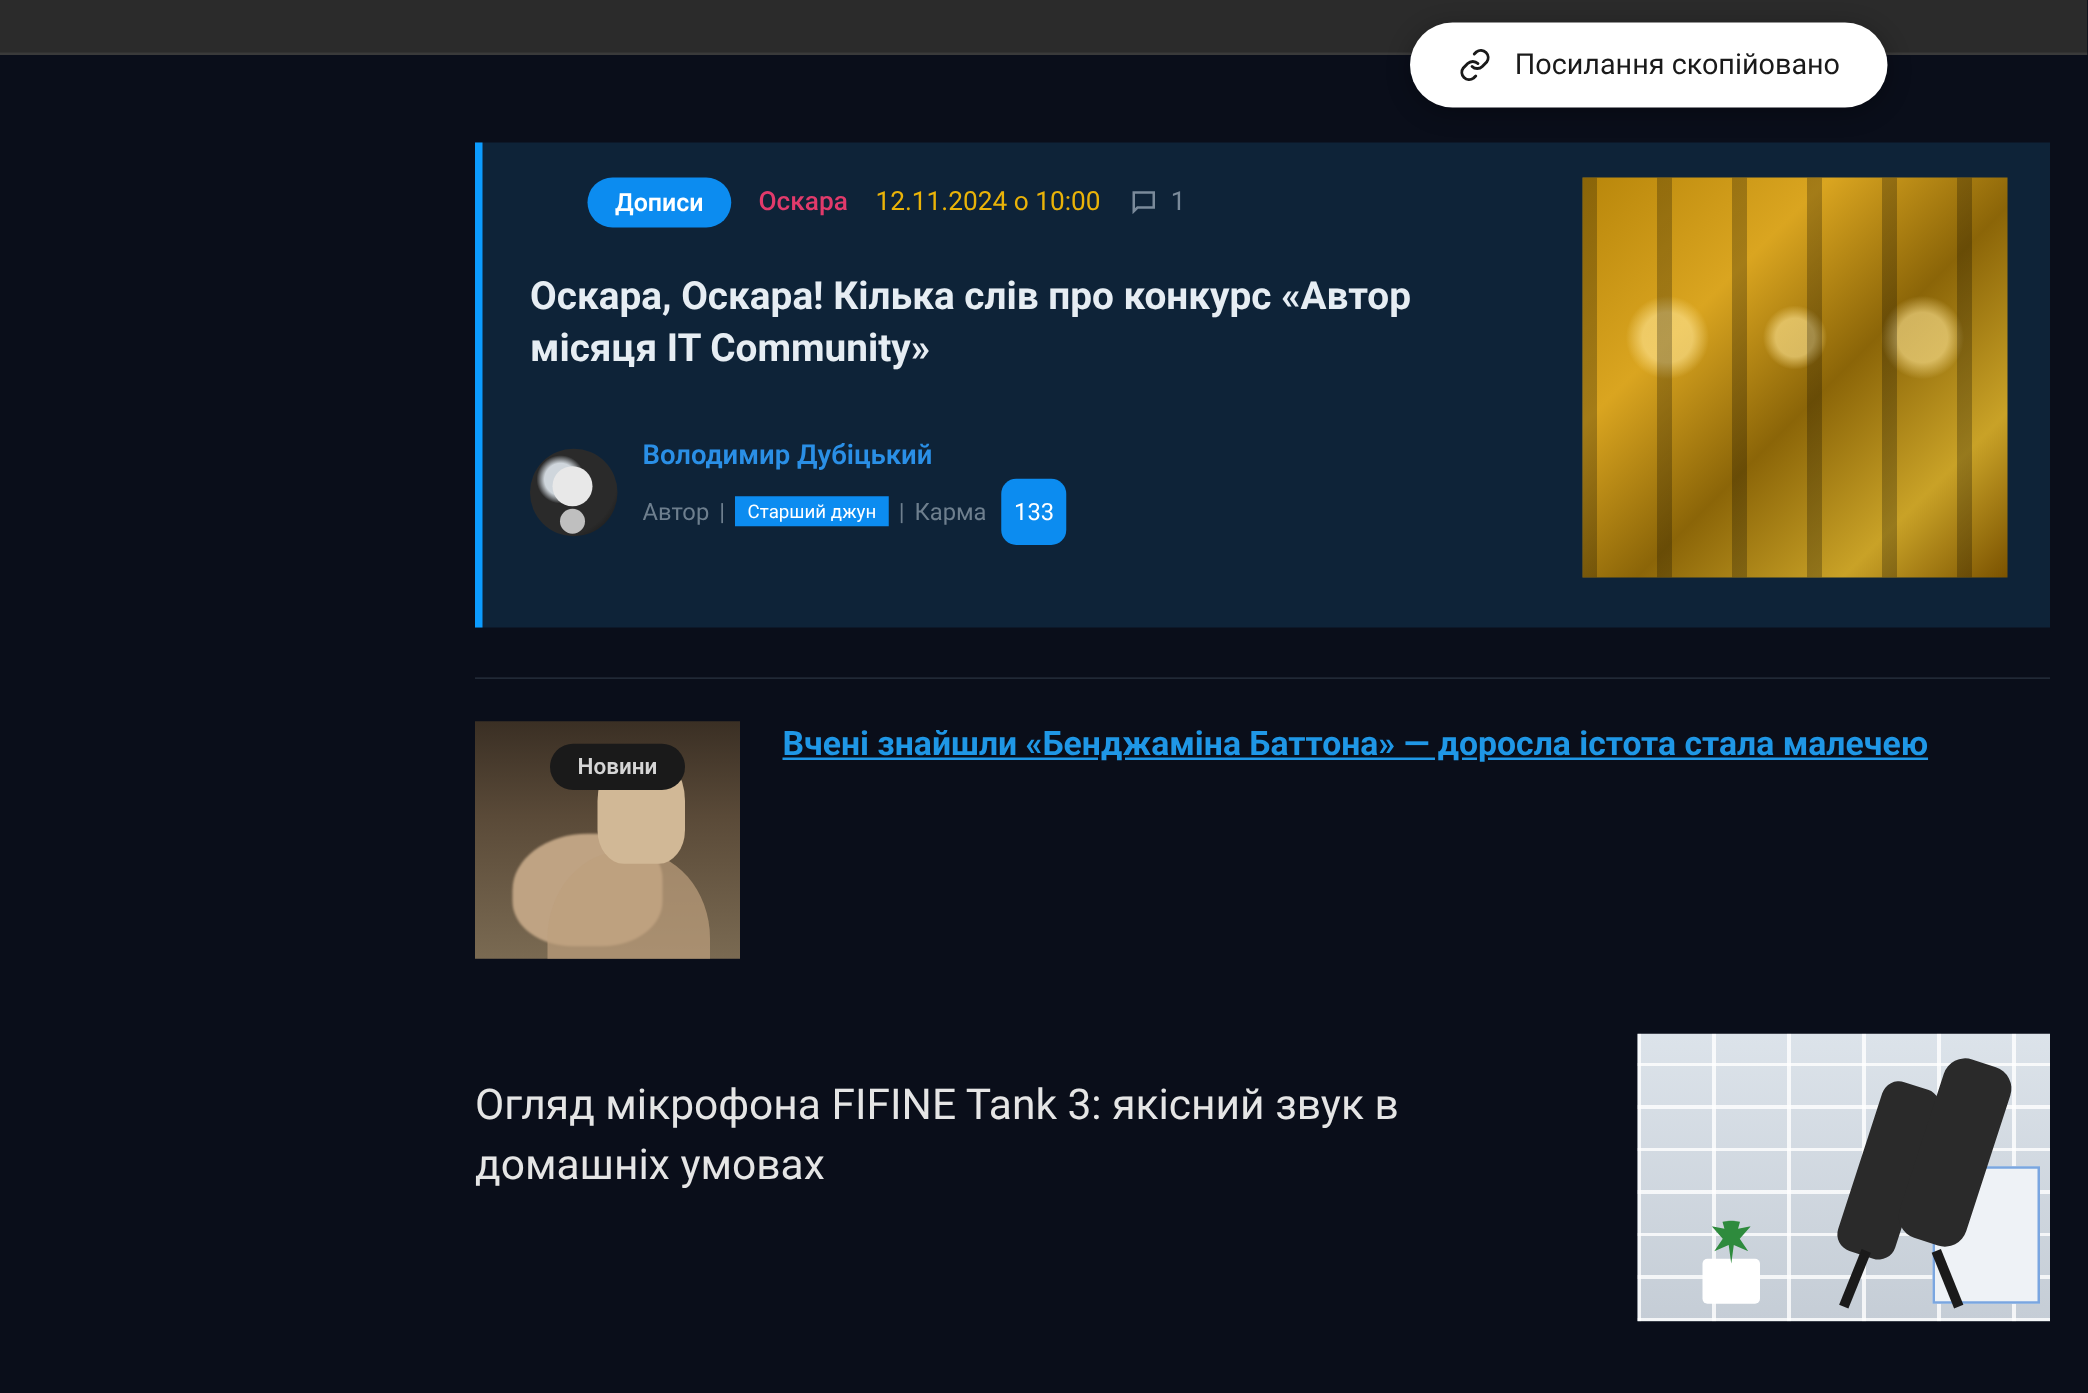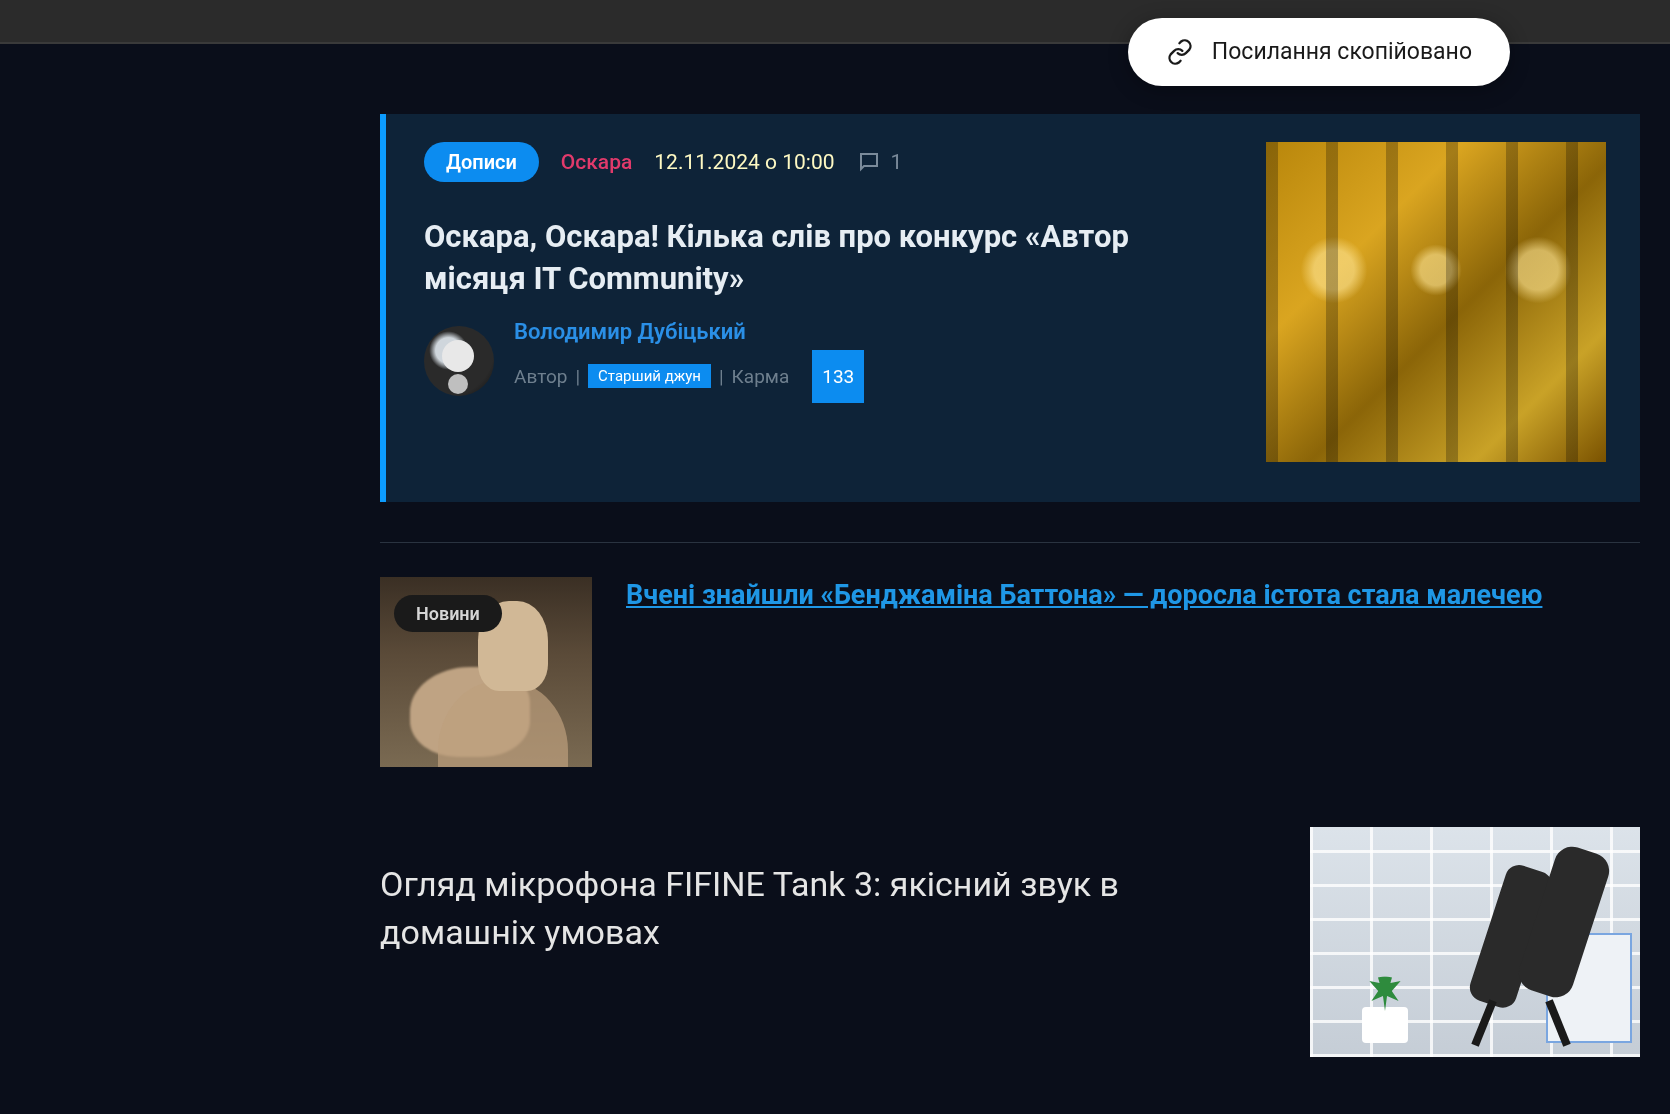--- a/index.html
+++ b/index.html
@@ -56,51 +56,52 @@
     margin-bottom: 34px;
     flex-wrap: wrap;
   }
   .badge {
     display: inline-flex;
     align-items: center;
     border-radius: 999px;
     padding: 8px 22px;
     font-size: 20px;
     font-weight: 600;
+    margin-left: 46px;
   }
   .badge-blue { background: #0c8cf0; color: #fff; }
   .badge-orange { background: #f26d0d; color: #fff; gap: 8px; padding: 10px 24px;}
   .badge-dark { background: #1a1a1a; color: #d6d6d6; font-size: 18px;}
   .tag-link { color: #e13a6b; font-size: 21px; font-weight: 500; }
   .tag-link-purple { color: #8b4fbf; font-size: 21px; font-weight: 500; }
-  .meta-date { color: #fef9c3; font-size: 21px; }
+  .meta-date { color: #eab308; font-size: 21px; }
   .comment-box { display: inline-flex; align-items: center; gap: 10px; color: #7a8a9a; font-size: 21px;}
   .comment-box svg { width: 24px; height: 24px; stroke:#7a8a9a; fill:none; stroke-width:2;}
   .card-featured h2 {
     font-size: 31px;
     font-weight: 700;
     line-height: 1.35;
     color: #e6edf3;
-    margin-bottom: 19px;
+    margin-bottom: 52px;
   }
   .author-row { display: flex; align-items: center; gap: 20px; }
   .avatar {
     width: 70px; height: 70px; border-radius: 50%;
     background: radial-gradient(circle at 35% 35%, #cfd6dc 0 20%, #2a2a2a 30% 70%, #0b0b0b 100%);
     position: relative; overflow:hidden;
   }
   .avatar::after{
     content:""; position:absolute; left:18px; top:14px; width:32px; height:32px;
     background:#e8e8e8; border-radius:50%;
     box-shadow: 0 28px 0 -6px #bfbfbf;
   }
   .author-name { color: #2a8fe6; font-size: 22px; font-weight: 600; margin-bottom: 6px;}
   .author-meta { color: #6e7f8e; font-size: 19px; display:flex; align-items:center; gap:8px;}
   .rank-badge { background: #0c8cf0; color:#fff; padding: 3px 10px; font-size: 15px; }
-  .karma-badge { background: #0c8cf0; color:#fff; padding: 15px 10px; font-size: 19px; margin-left:15px;}
+  .karma-badge { background: #0c8cf0; color:#fff; padding: 15px 10px; font-size: 19px; margin-left:4px;border-radius:12px;}
   .thumb {
     width: 340px; height: 320px; flex-shrink:0;
     background: linear-gradient(135deg,#b8860b 0%, #daa520 30%, #8b6508 55%, #c9a227 80%, #7a5200 100%);
     position: relative; overflow:hidden;
   }
   .thumb.oscars::before{
     content:""; position:absolute; inset:0;
     background:
       repeating-linear-gradient(90deg, rgba(0,0,0,0.25) 0 12px, transparent 12px 60px),
       radial-gradient(circle at 20% 40%, rgba(255,230,150,0.6) 0 6%, transparent 10%),

